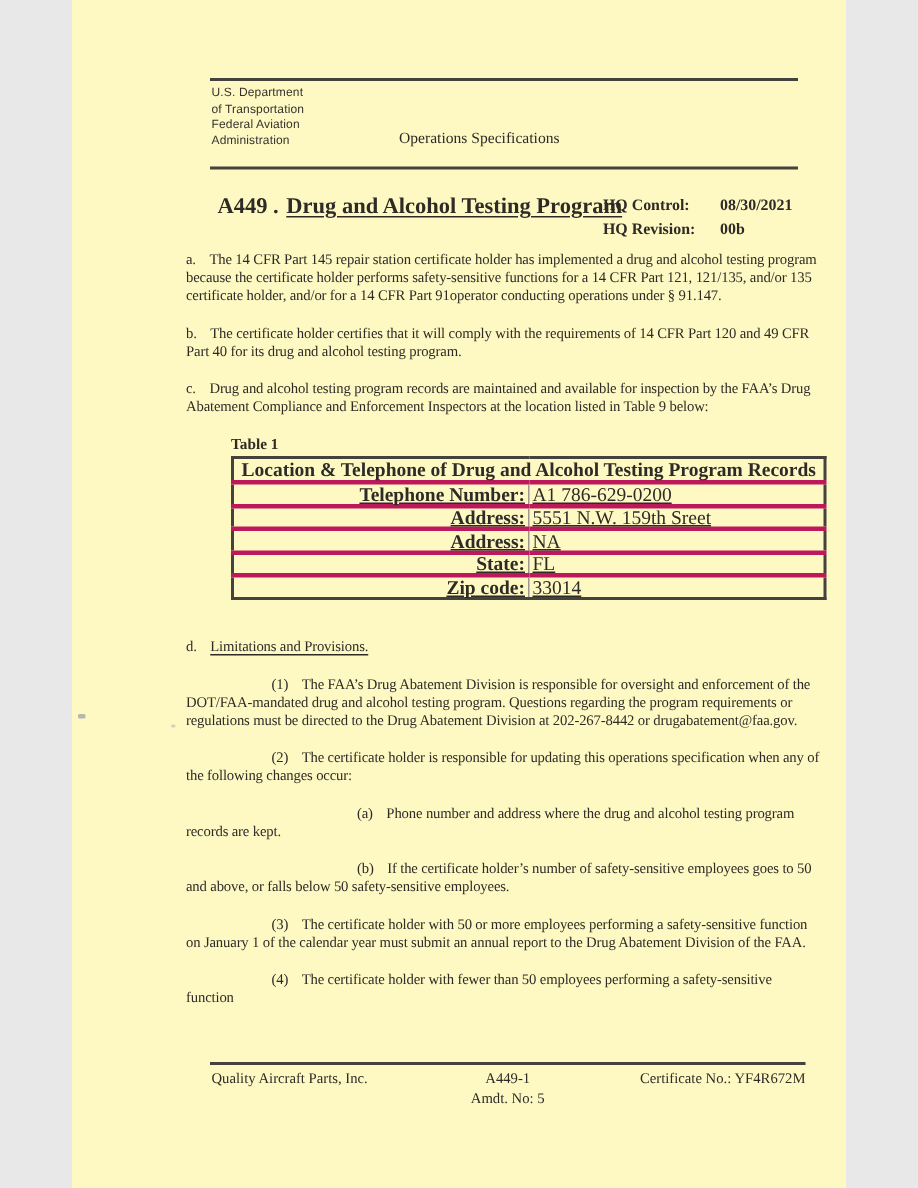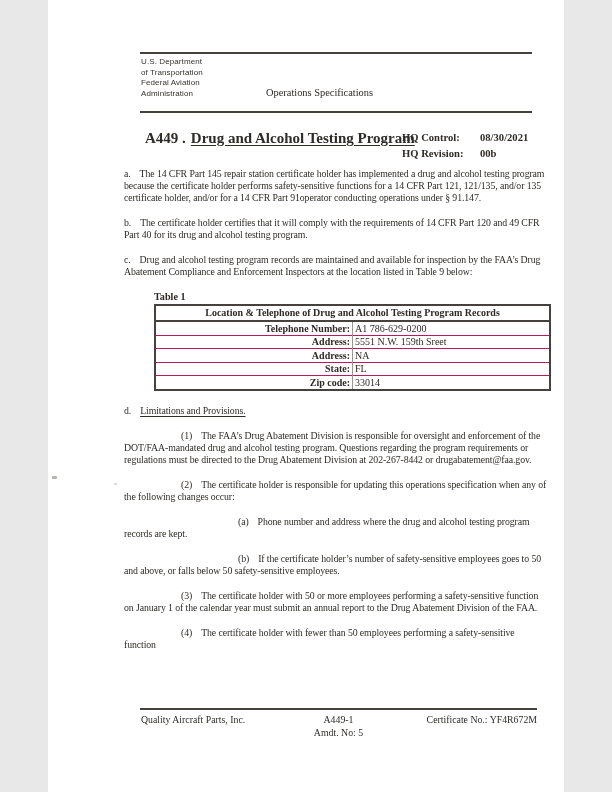--- a/index.html
+++ b/index.html
@@ -1,18 +1,18 @@
 <!DOCTYPE html>
 <html><head>
 <meta charset="utf-8">
 <style>
   html,body { margin:0; padding:0; background:#e8e8e8; }
   .page {
     position:relative; width:516px; height:792px; margin:0 auto;
-    background:#ffffff; overflow:hidden;
+    background:#fef9c3; overflow:hidden;
     font-family:"Liberation Serif", serif; color:#2e2b27;
   }
   .rule { position:absolute; left:92px; width:392px; height:2px; background:#45423d; }
   .rule-a { top:52px; }
   .rule-b { top:111px; }
   .agency {
     position:absolute; left:93px; top:57px;
     font-family:"Liberation Sans", sans-serif; font-size:8px; line-height:10.5px;
     color:#35322e; letter-spacing:0.1px;
   }
@@ -26,30 +26,30 @@
     position:absolute; left:76px; top:168px; width:424px;
     font-size:9.8px; line-height:12px; letter-spacing:-0.1px;
   }
   .para { margin:0 0 13px 0; }
   .plabel { padding-right:9px; }
   .ind1 { text-indent:57px; }
   .ind2 { text-indent:114px; }
   .dheading { text-decoration:underline; text-underline-offset:2px; }
   .tcaption { width:397px; margin:0 0 1px 30px; text-align:left; font-weight:bold; font-size:10.2px; letter-spacing:0; }
   .optable {
-    width:397px; margin:0 0 14px 30px; border-collapse:collapse;
-    border:2px solid #45423d; font-size:10px; letter-spacing:0;
+    width:397px; margin:0 0 26px 30px; border-collapse:collapse;
+    border:2px solid #45423d; font-size:13px; letter-spacing:0;
     table-layout:fixed;
   }
   .optable th {
     border-bottom:2px solid #45423d; font-weight:bold; text-align:center;
     padding:1px 2px; height:12px; line-height:12px;
   }
   .optable td { height:11px; line-height:11.5px; padding:0.5px 2px; }
-  .optable tr + tr td { border-top:1px solid #be185d; }
+  .optable tr + tr td { border-top:3px solid #be185d;text-decoration:underline; }
   .cell-label {
     width:130px; text-align:right; font-weight:bold;
     border-right:1px solid #9b978f; padding-right:5px;
   }
   .cell-value { padding-left:7px; }
   .footer-rule { position:absolute; left:92px; top:708px; width:397px; height:2px; background:#45423d; }
   .footer { position:absolute; left:92px; top:714px; width:397px; font-size:9.8px; line-height:12.5px; }
   .f-left  { position:absolute; left:1px; top:0; }
   .f-center{ position:absolute; left:0; right:0; top:0; text-align:center; }
   .f-right { position:absolute; right:0; top:0;margin-left:24px; }

